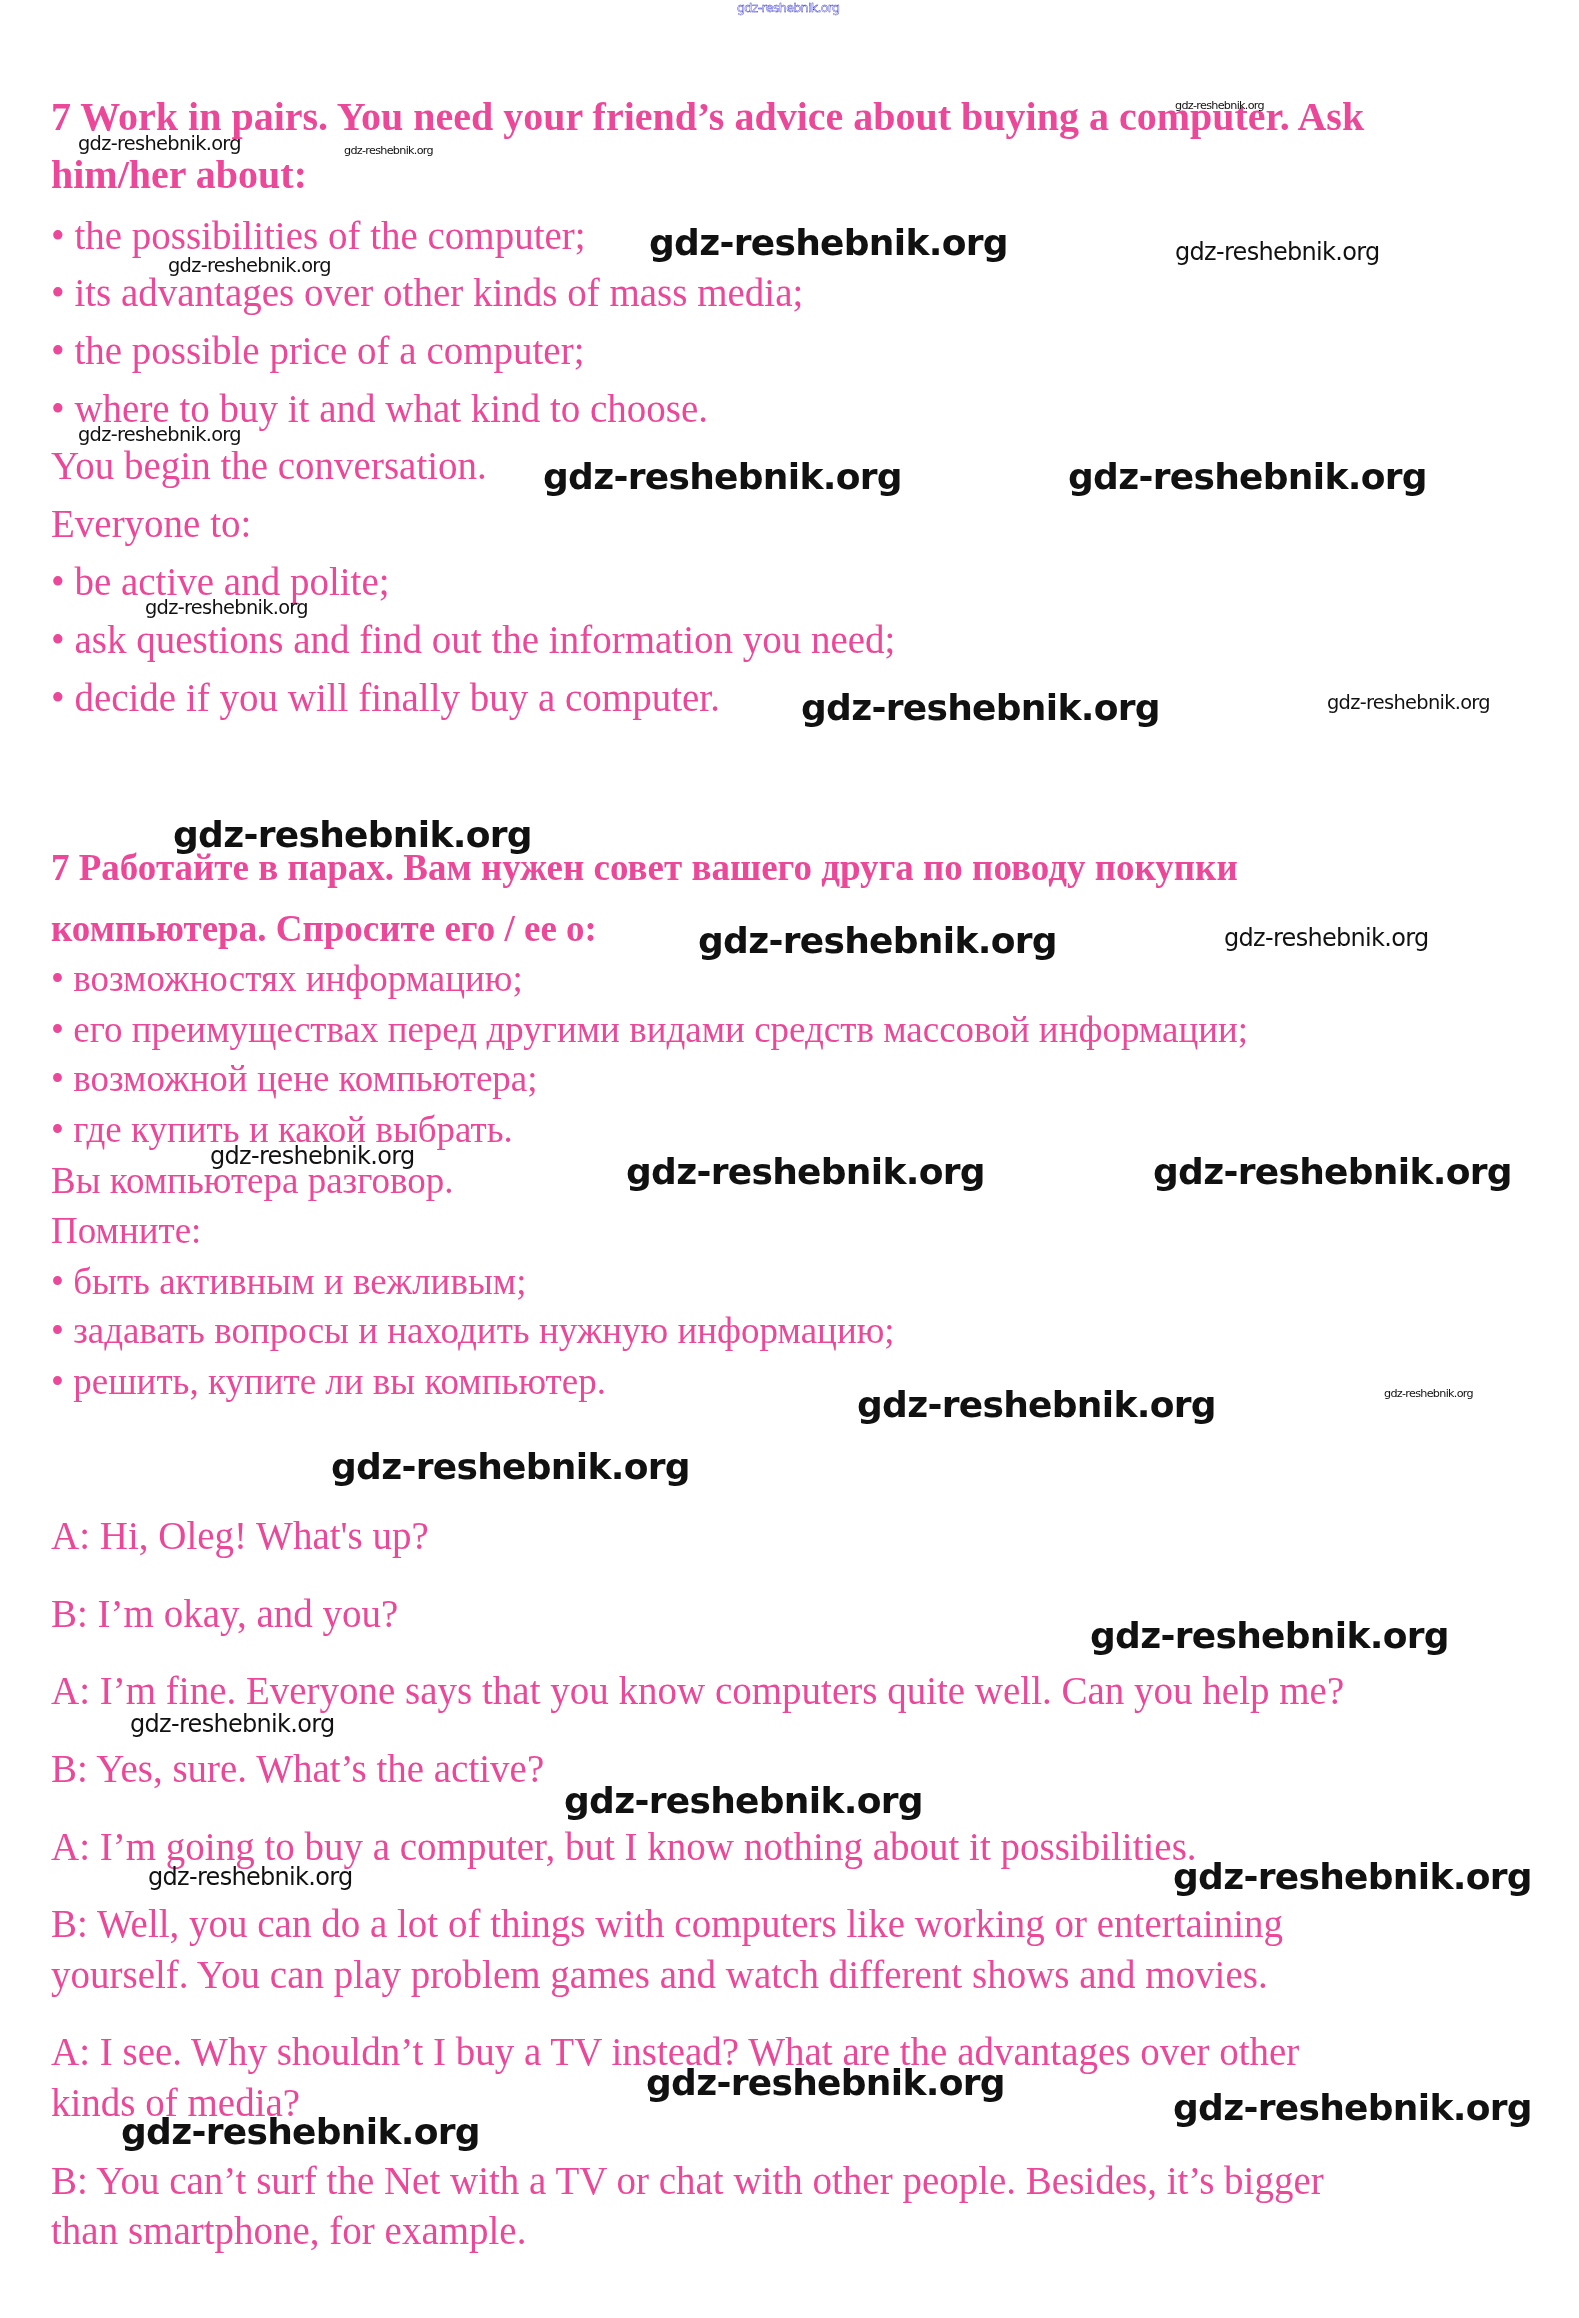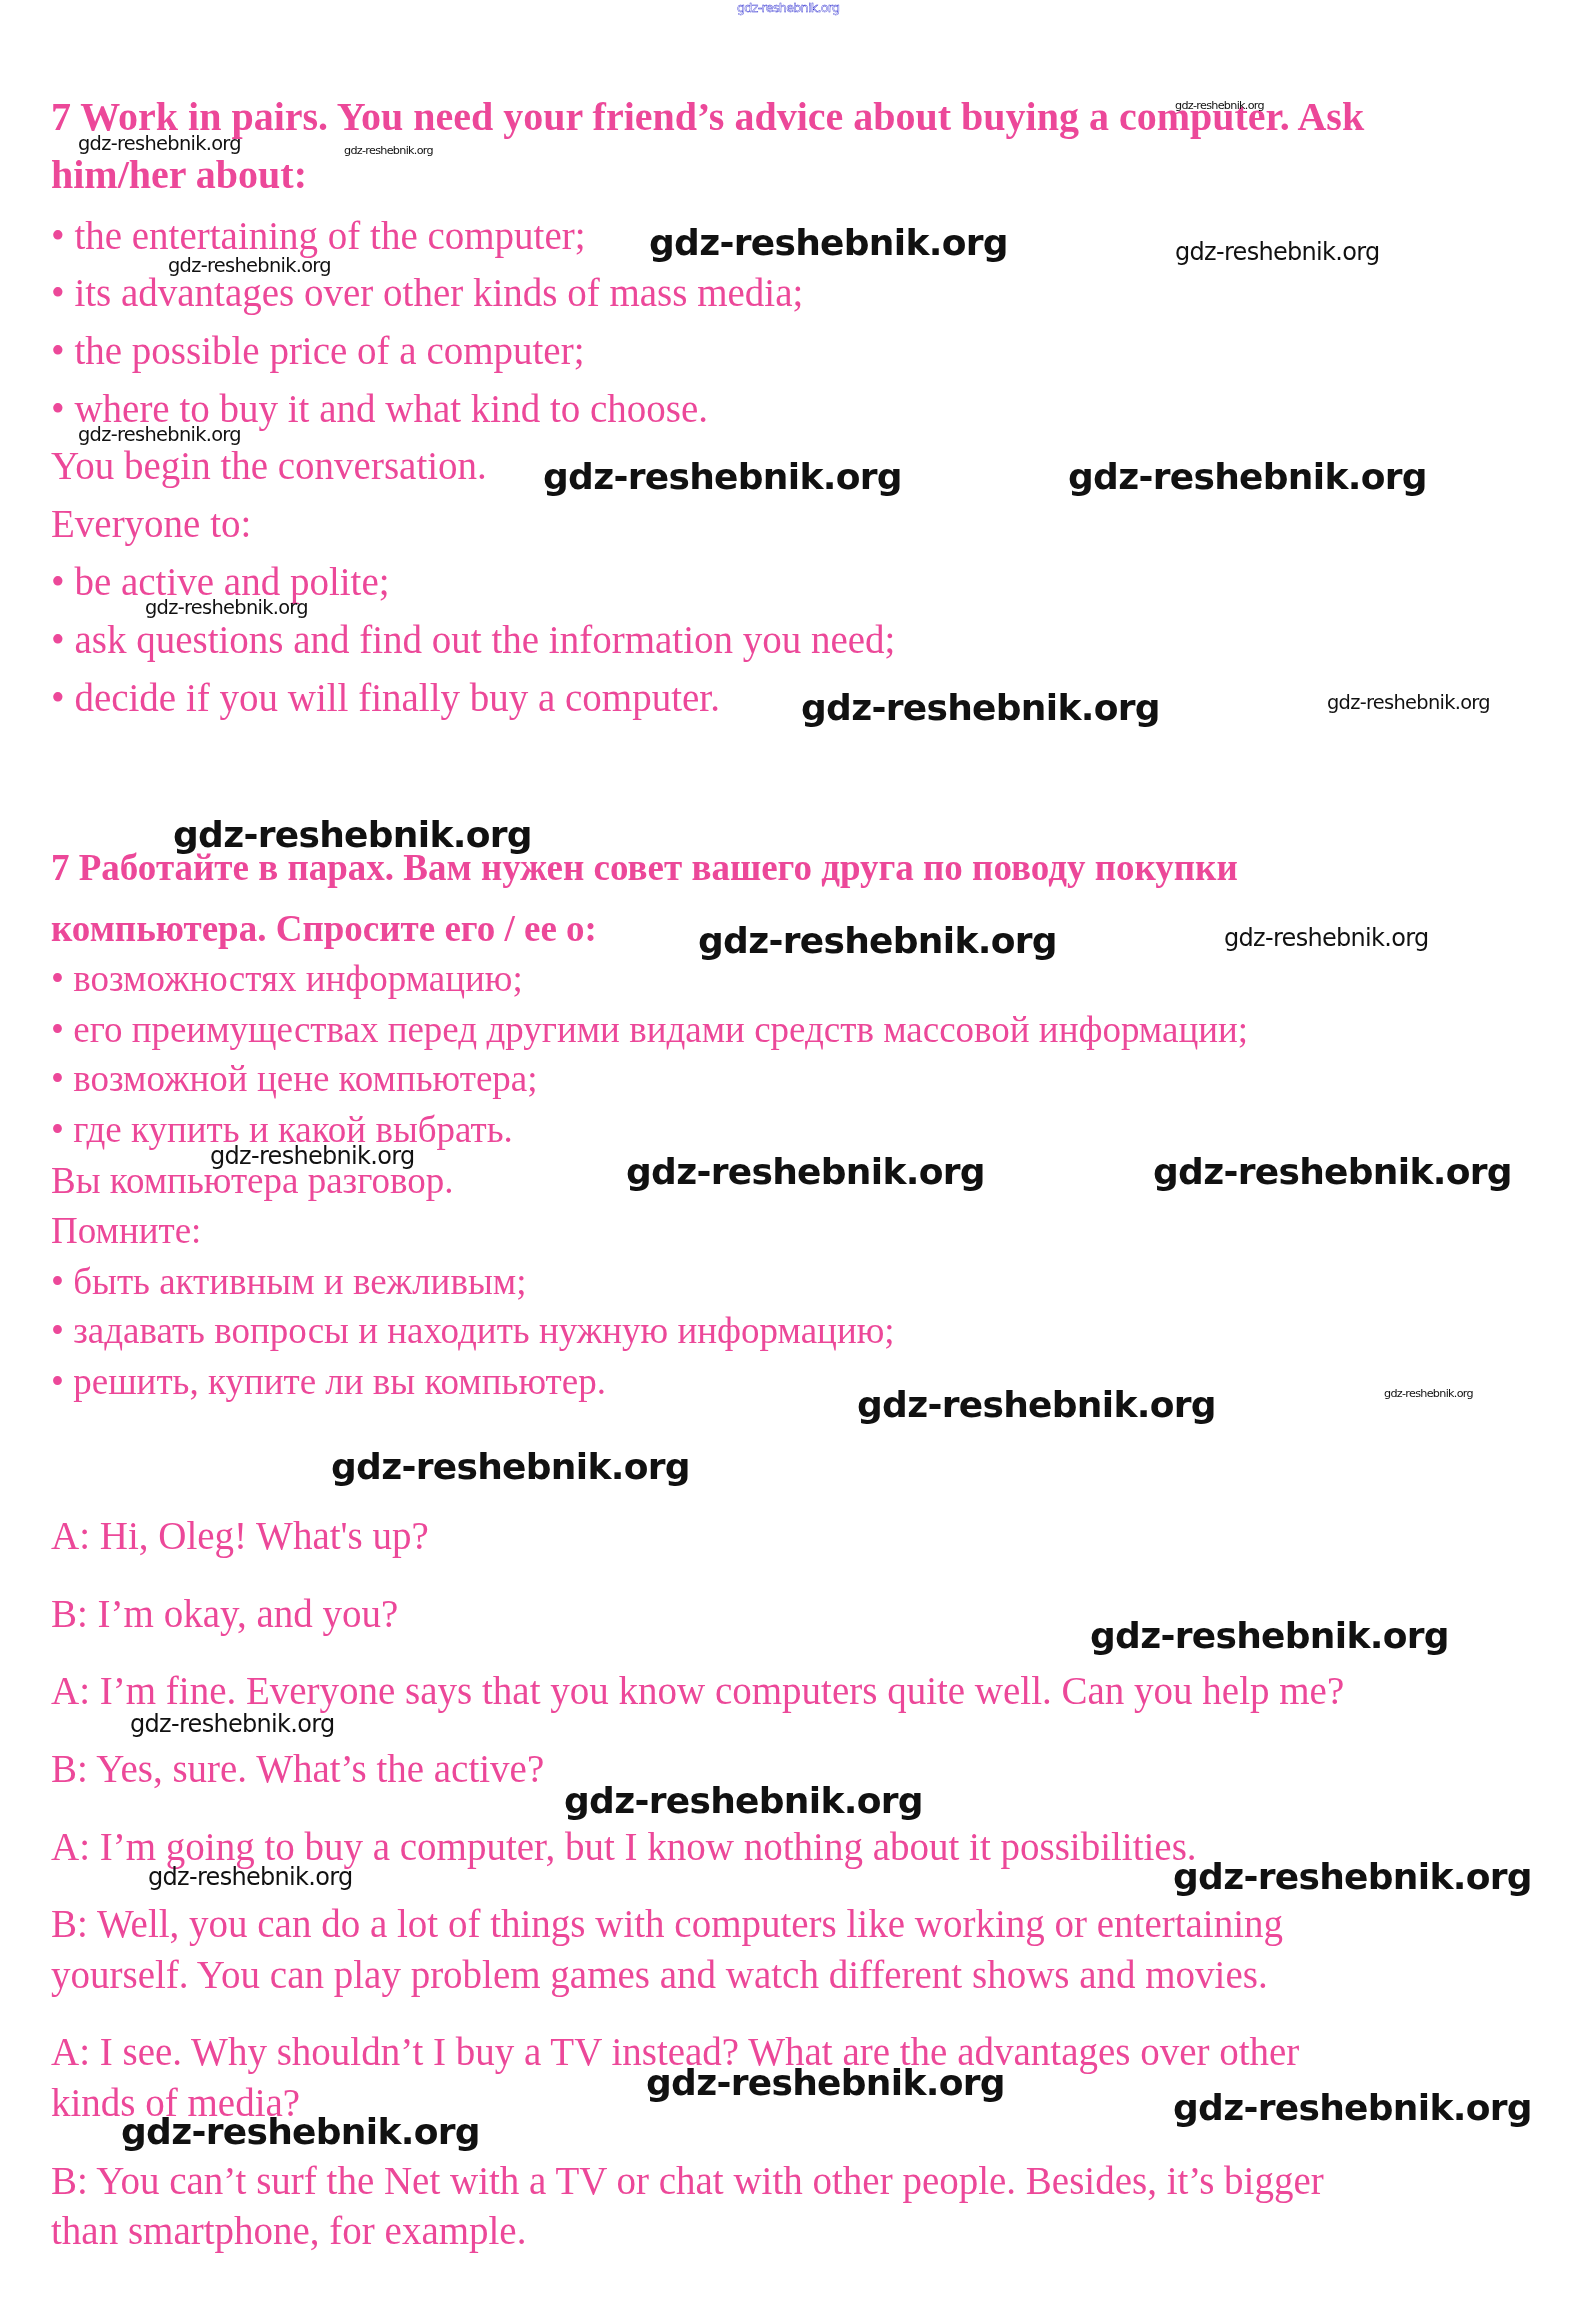--- a/index.html
+++ b/index.html
@@ -17,21 +17,21 @@
   .wm-top { font-size: 12.7px; font-weight: normal; color: #ffffff; -webkit-text-stroke: 0.4px #2a2ad0; left: 737px; top: 1.5px; }
 </style>
 </head>
 <body>
 
 <div class="wm wm-top">gdz-reshebnik.org</div>
 
 <div>
   <div class="ln b" style="top:97px">7 Work in pairs. You need your friend’s advice about buying a computer. Ask</div>
   <div class="ln b" style="top:155px">him/her about:</div>
-  <div class="ln" style="top:216px">• the entertaining of the computer;</div>
+  <div class="ln" style="top:216px">• the possibilities of the computer;</div>
   <div class="ln" style="top:273px">• its advantages over other kinds of mass media;</div>
   <div class="ln" style="top:331px">• the possible price of a computer;</div>
   <div class="ln" style="top:389px">• where to buy it and what kind to choose.</div>
   <div class="ln" style="top:446px">You begin the conversation.</div>
   <div class="ln" style="top:504px">Everyone to:</div>
   <div class="ln" style="top:562px">• be active and polite;</div>
   <div class="ln" style="top:620px">• ask questions and find out the information you need;</div>
   <div class="ln" style="top:678px">• decide if you will finally buy a computer.</div>
 </div>
 

